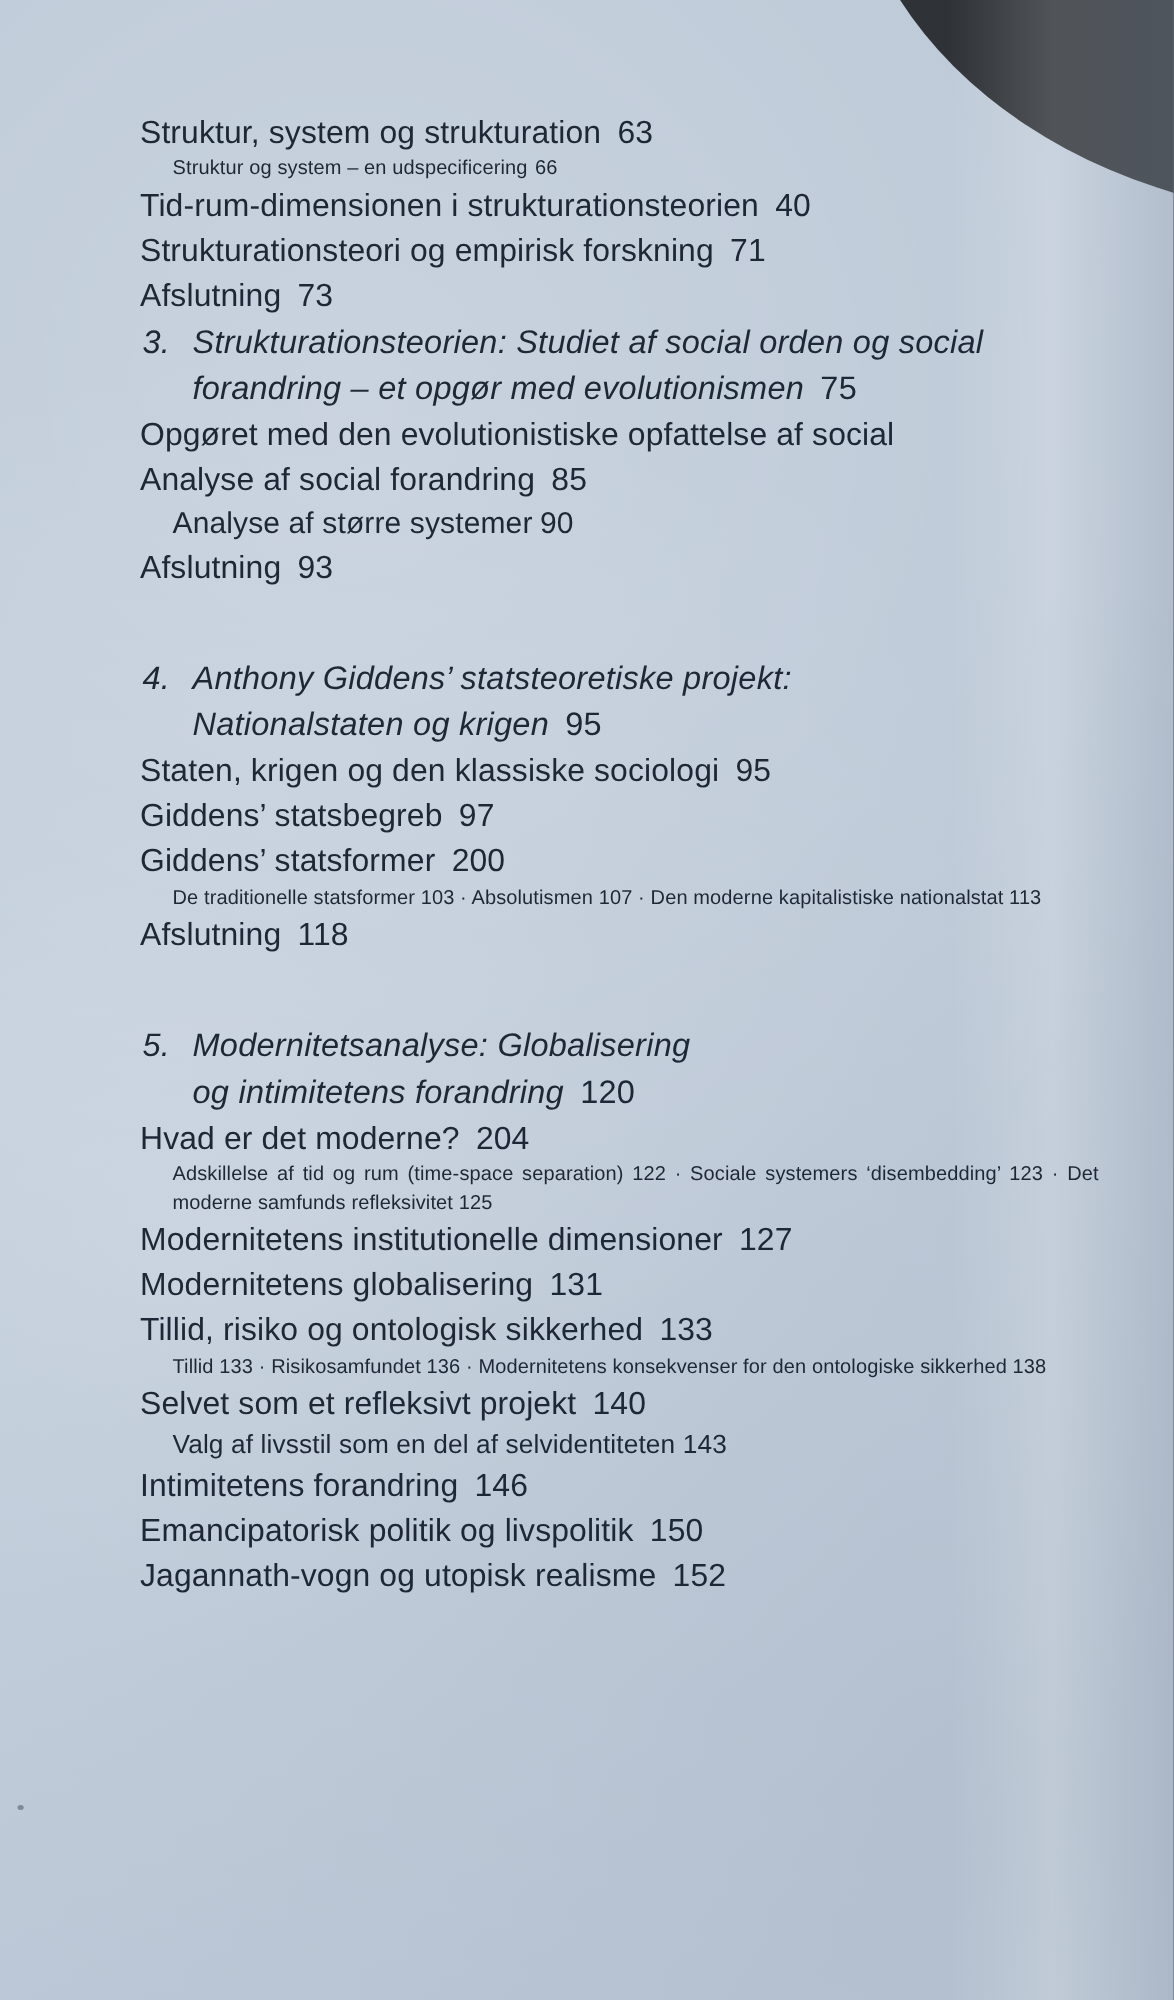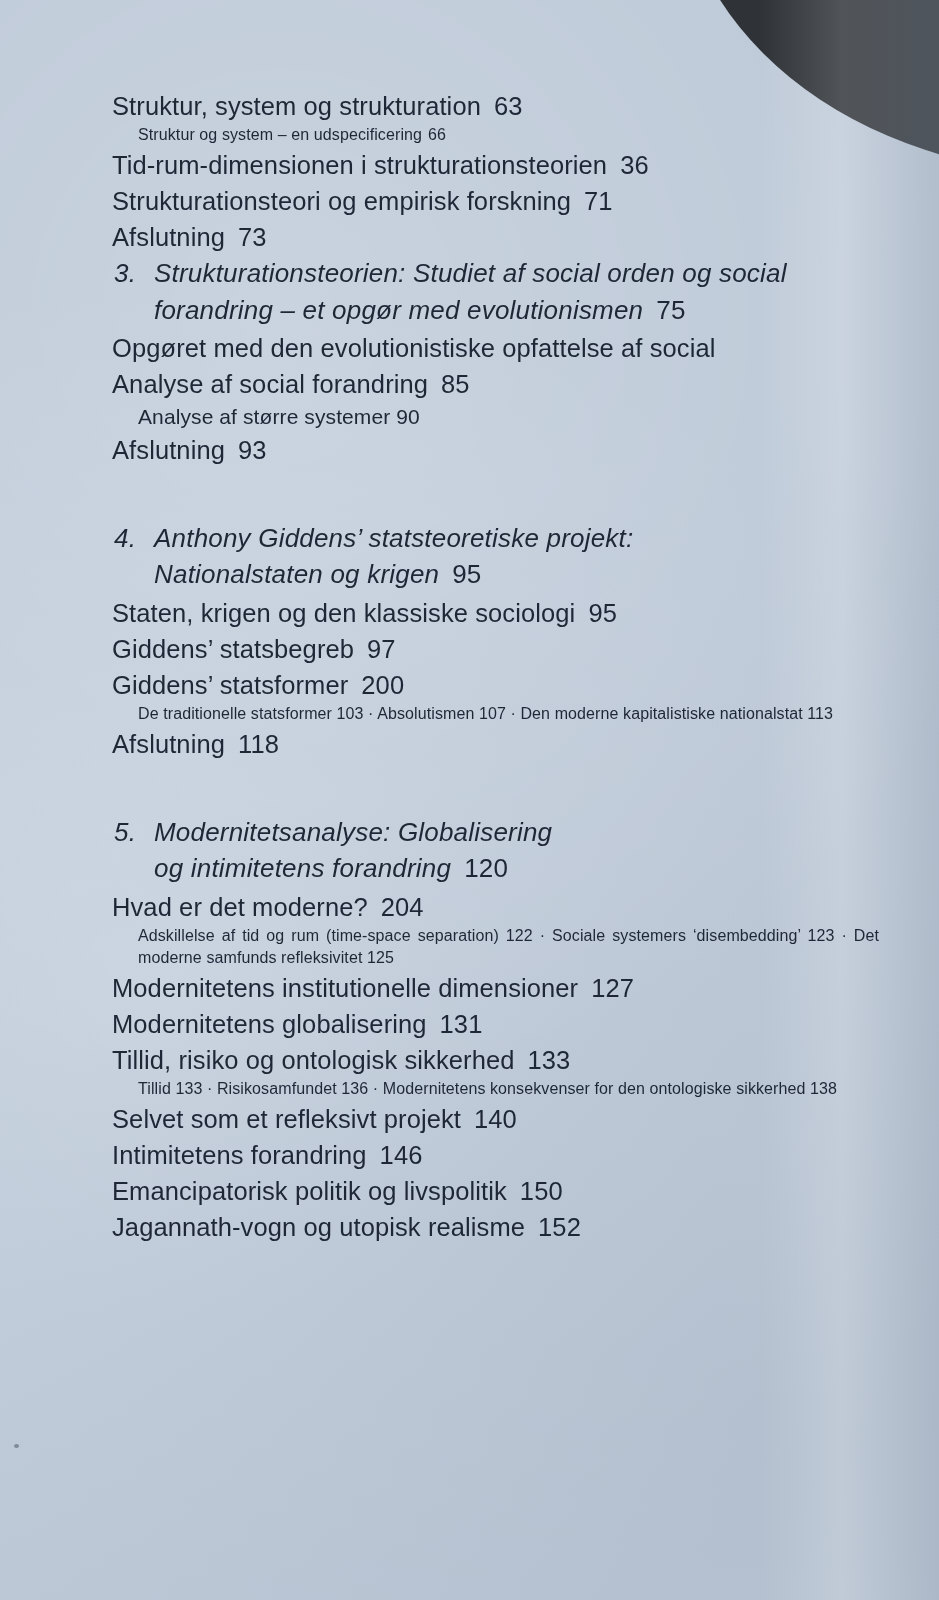--- a/index.html
+++ b/index.html
@@ -121,35 +121,35 @@
 <div id="page">
   <div id="paper-texture"></div>
   <div id="dark-corner"></div>
   <div id="page-curl-shade"></div>
   <div id="speck"></div>
 
   <div id="toc">
     <div id="continued-section">
         <div class="entry-l1"><span>Struktur, system og strukturation</span><span class="gap-wide"></span><span class="pg">63</span></div>
         <div class="entry-l2"><span>Struktur og system – en udspecificering</span><span class="gap-narrow"></span><span class="pg">66</span></div>
-        <div class="entry-l1"><span>Tid-rum-dimensionen i strukturationsteorien</span><span class="gap-wide"></span><span class="pg">36</span></div>
+        <div class="entry-l1"><span>Tid-rum-dimensionen i strukturationsteorien</span><span class="gap-wide"></span><span class="pg">40</span></div>
         <div class="entry-l1"><span>Strukturationsteori og empirisk forskning</span><span class="gap-wide"></span><span class="pg">71</span></div>
         <div class="entry-l1"><span>Afslutning</span><span class="gap-wide"></span><span class="pg">73</span></div>
       </div>
     <div id="chapters">
         <div class="chapter">
           <div class="chapter-title">
             <span class="num">3.</span>
             <span class="tline">Strukturationsteorien: Studiet af social orden og social</span>
             <span class="tline second"><span>forandring – et opgør med evolutionismen</span><span class="gap-wide"></span><span class="pg" style="font-style: normal;">75</span></span>
           </div>
           <div class="chapter-entries">
             <div class="entry-l1 wrap"><span>Opgøret med den evolutionistiske opfattelse af social</span></div>
             <div class="entry-l1"><span>Analyse af social forandring</span><span class="gap-wide"></span><span class="pg">85</span></div>
-            <div class="entry-l2" style="font-size: 21px;"><span>Analyse af større systemer</span><span class="gap-narrow"></span><span class="pg">90</span></div>
+            <div class="entry-l2" style="font-size: 24px;"><span>Analyse af større systemer</span><span class="gap-narrow"></span><span class="pg">90</span></div>
             <div class="entry-l1"><span>Afslutning</span><span class="gap-wide"></span><span class="pg">93</span></div>
           </div>
         </div>
         <div class="chapter">
           <div class="chapter-title">
             <span class="num">4.</span>
             <span class="tline">Anthony Giddens’ statsteoretiske projekt:</span>
             <span class="tline second"><span>Nationalstaten og krigen</span><span class="gap-wide"></span><span class="pg" style="font-style: normal;">95</span></span>
           </div>
           <div class="chapter-entries">
@@ -167,20 +167,21 @@
             <span class="tline second"><span>og intimitetens forandring</span><span class="gap-wide"></span><span class="pg" style="font-style: normal;">120</span></span>
           </div>
           <div class="chapter-entries">
             <div class="entry-l1"><span>Hvad er det moderne?</span><span class="gap-wide"></span><span class="pg">204</span></div>
             <div class="entry-l2 justified"><span>Adskillelse af tid og rum (time-space separation) 122 · Sociale systemers ‘disembedding’ 123 · Det moderne samfunds refleksivitet 125</span></div>
             <div class="entry-l1"><span>Modernitetens institutionelle dimensioner</span><span class="gap-wide"></span><span class="pg">127</span></div>
             <div class="entry-l1"><span>Modernitetens globalisering</span><span class="gap-wide"></span><span class="pg">131</span></div>
             <div class="entry-l1"><span>Tillid, risiko og ontologisk sikkerhed</span><span class="gap-wide"></span><span class="pg">133</span></div>
             <div class="entry-l2 justified"><span>Tillid 133 · Risikosamfundet 136 · Modernitetens konsekvenser for den ontologiske sikkerhed 138</span></div>
             <div class="entry-l1"><span>Selvet som et refleksivt projekt</span><span class="gap-wide"></span><span class="pg">140</span></div>
+            <div class="entry-l2" style="font-size: 21px;"><span>Valg af livsstil som en del af selvidentiteten</span><span class="gap-narrow"></span><span class="pg">143</span></div>
             <div class="entry-l1"><span>Intimitetens forandring</span><span class="gap-wide"></span><span class="pg">146</span></div>
             <div class="entry-l1"><span>Emancipatorisk politik og livspolitik</span><span class="gap-wide"></span><span class="pg">150</span></div>
             <div class="entry-l1"><span>Jagannath-vogn og utopisk realisme</span><span class="gap-wide"></span><span class="pg">152</span></div>
           </div>
         </div>
       </div>
   </div>
 </div>
 
 </body></html>

